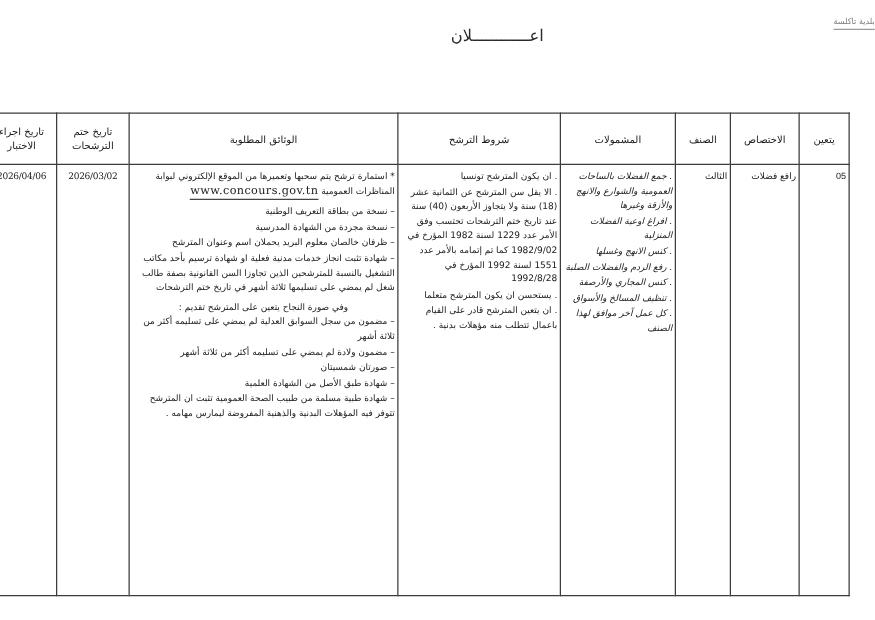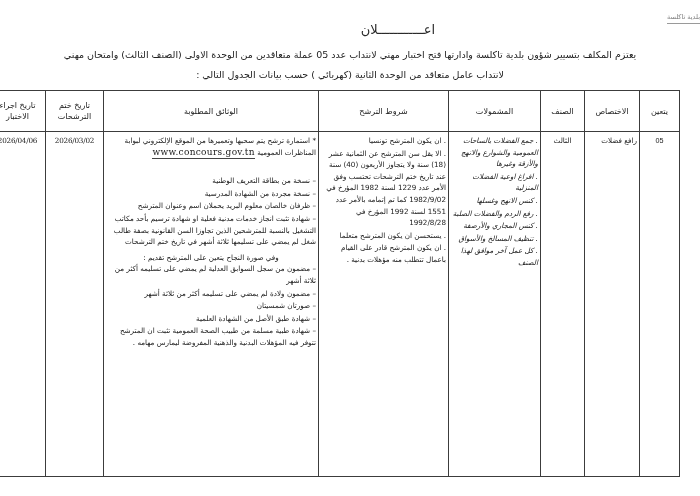--- a/index.html
+++ b/index.html
@@ -113,35 +113,35 @@
   col.c-docs   { width: 215px; }
   col.c-close  { width: 58px; }
   col.c-exam   { width: 56px; }
 
   td.cell-center {
     vertical-align: top;
     padding-top: 22px;
     font-size: 8.5px;
   }
   td.cell-count {
-    text-align: center;
+    text-align: right;
     padding-top: 22px;
     font-size: 9px;
     font-family: Liberation Sans, sans-serif;
   }
   td.cell-date {
     text-align: center;
     vertical-align: middle;
     font-size: 8.5px;
     font-weight: bold;
     letter-spacing: -0.2px;
     font-family: "DejaVu Serif", "Liberation Serif", serif;
   }
   td.cell-grade {
-    text-align: center;
+    text-align: right;
     padding-top: 34px;
     font-size: 8.5px;
     letter-spacing: 2px;
   }
 
   ul.plain {
     list-style: none;
     margin: 0;
     padding: 0;
   }
@@ -151,21 +151,21 @@
   }
   ul.duties li {
     text-align: right;
     font-style: italic;
   }
   ul.cond li {
   }
 
   .docs-first {
     text-align: right;
-    margin-bottom: 16px;
+    margin-bottom: 3px;
   }
   .url {
     font-family: "DejaVu Serif", "Liberation Serif", serif;
     font-size: 9px;
     letter-spacing: 0.3px;
     border-bottom: 0.8px solid #444;
     direction: ltr;
     display: inline-block;
     unicode-bidi: embed;
   }
@@ -182,24 +182,20 @@
 <body>
 
 <div class="page">
 
   <div class="muni-stamp-wrap">
     <span class="stamp-inner">بلدية تاكلسة</span>
   </div>
 
   <div class="doc-title">اعــــــــــــلان</div>
 
-  <div class="intro">
-    <p>يعتزم المكلف بتسيير شؤون بلدية تاكلسة وادارتها  فتح اختبار مهني لانتداب عدد 05 عملة متعاقدين  من الوحدة الاولى (الصنف الثالث) وامتحان مهني</p>
-    <p>لانتداب عامل متعاقد  من الوحدة الثانية (كهربائي ) حسب بيانات الجدول التالي :</p>
-  </div>
 
   <div class="tbl-wrap">
     <table class="main">
       <colgroup>
         <col class="c-count">
           <col class="c-spec">
           <col class="c-grade">
           <col class="c-duties">
         <col class="c-cond">
           <col class="c-docs">
@@ -234,21 +230,21 @@
                 <li>. تنظيف المسالخ والأسواق</li>
                 <li>. كل عمل آخر موافق لهذا الصنف</li>
               </ul>
           </td>
 
           <td>
             <ul class="plain cond">
                 <li>. ان يكون المترشح تونسيا</li>
                 <li>. الا يقل سن المترشح عن الثمانية عشر (18) سنة ولا يتجاوز الأربعون (40) سنة عند تاريخ ختم الترشحات تحتسب وفق الأمر عدد 1229 لسنة 1982 المؤرخ في 1982/9/02 كما تم إتمامه بالأمر عدد 1551 لسنة 1992 المؤرخ في 1992/8/28</li>
                 <li>. يستحسن ان يكون المترشح متعلما</li>
-                <li>. ان يكون المترشح قادر على القيام باعمال تتطلب منه مؤهلات بدنية .</li>
+                <li>. ان يتعين المترشح قادر على القيام باعمال تتطلب منه مؤهلات بدنية .</li>
               </ul>
           </td>
 
           <td>
             <div class="docs-first">
               <span>* استمارة ترشح يتم سحبها وتعميرها من الموقع الإلكتروني لبوابة المناظرات العمومية</span>
               <span class="url">www.concours.gov.tn</span>
             </div>
             <ul class="plain docs">
                 <li>– نسخة من بطاقة التعريف الوطنية</li>

